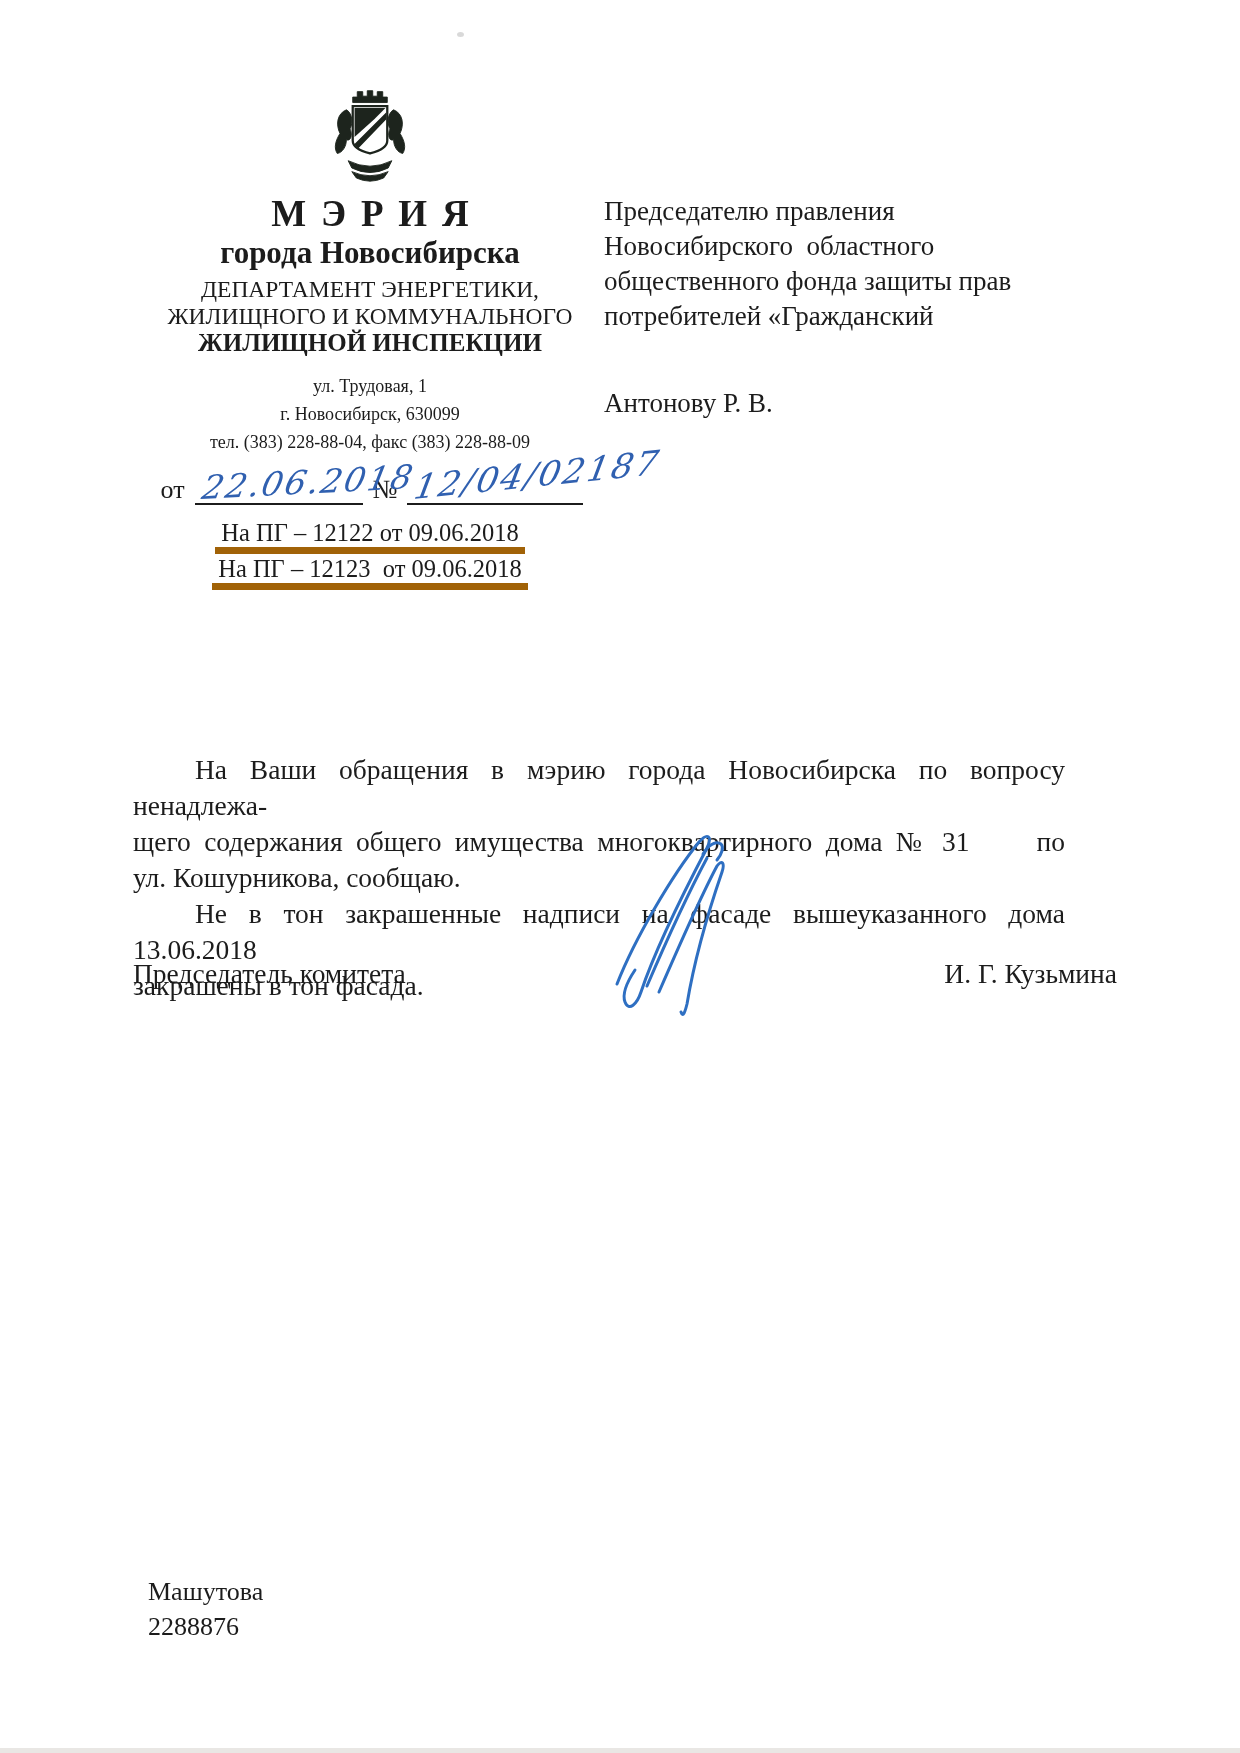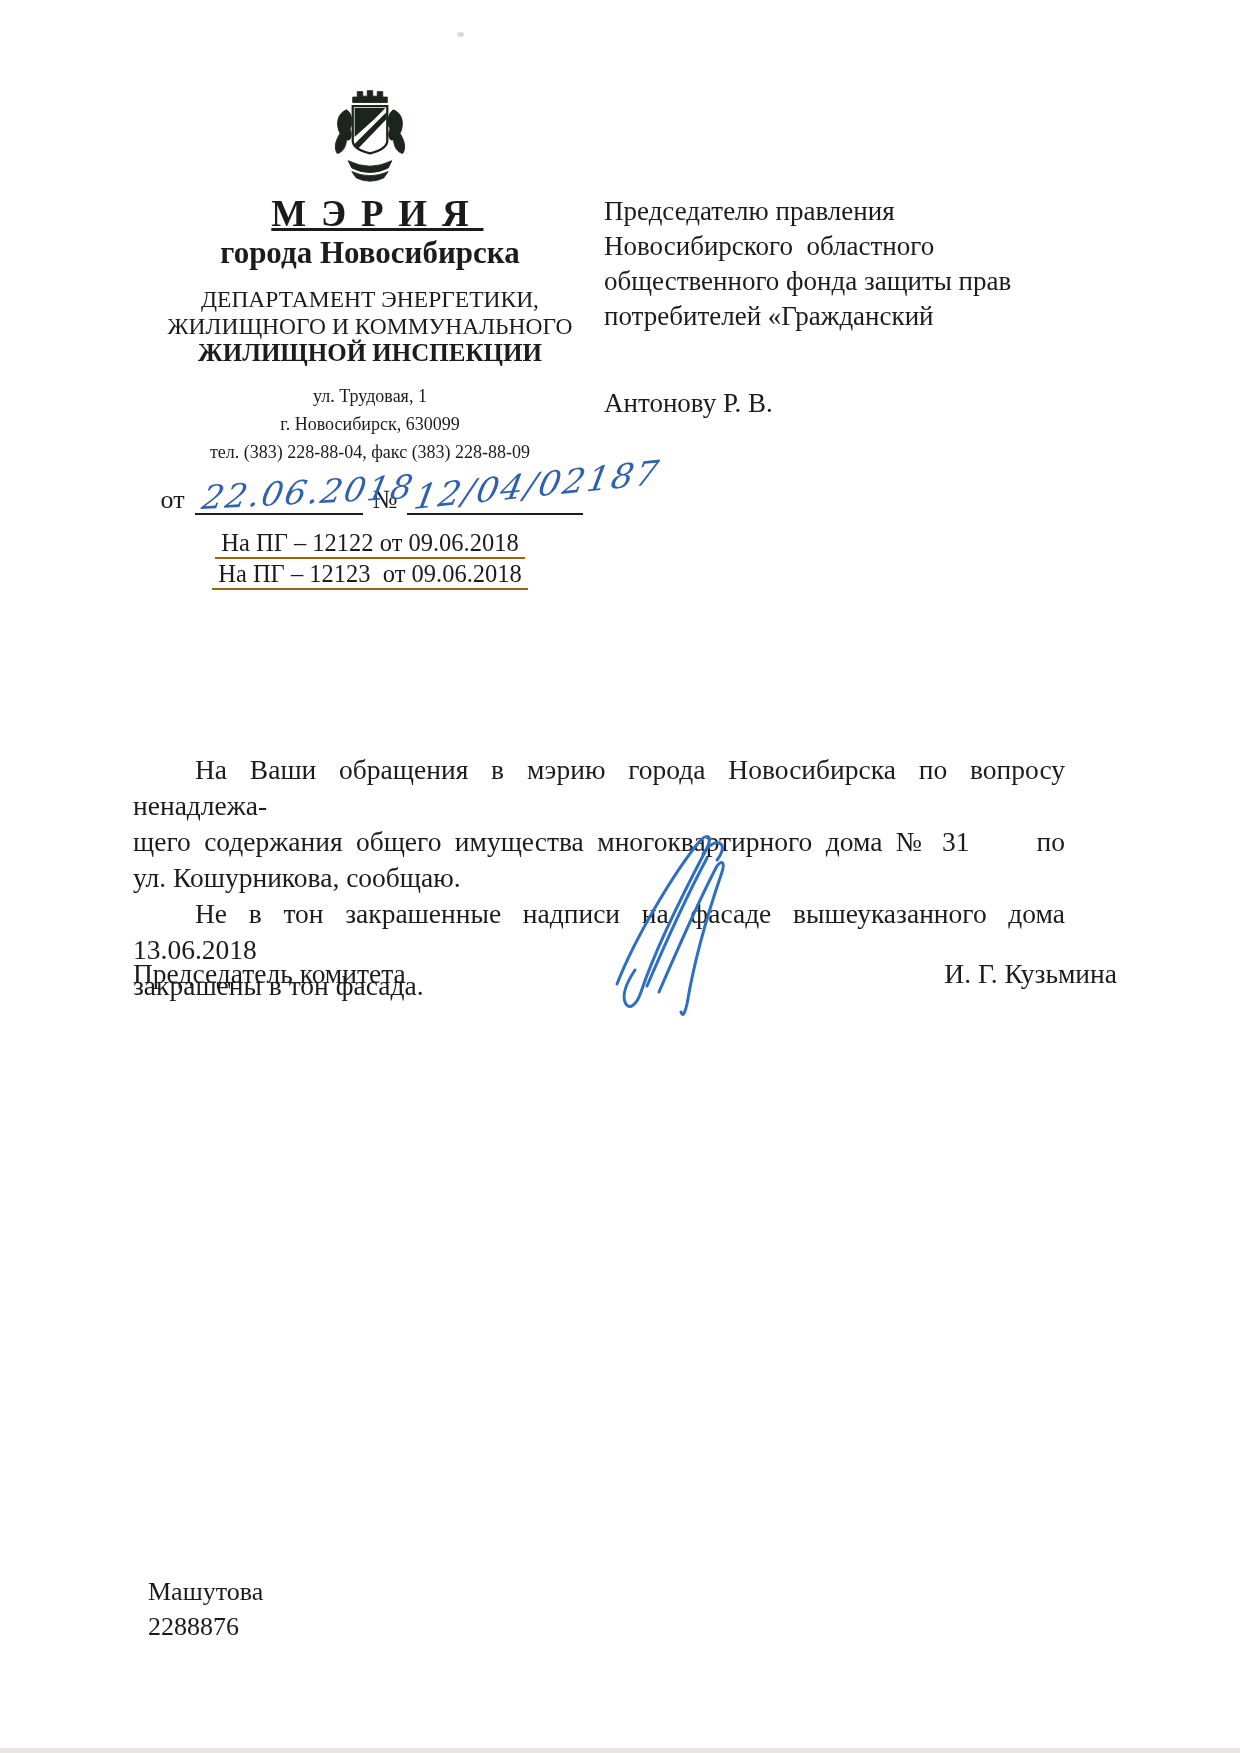--- a/index.html
+++ b/index.html
@@ -8,24 +8,24 @@
     background:#ffffff;color:#1c1c1c;
     font-family:"Liberation Serif","DejaVu Serif",serif;
     overflow:hidden;
   }
   
   .letterhead{
     position:absolute;left:128px;top:88px;width:484px;
     text-align:center;
   }
   .emblem{display:block;margin:0 auto 6px auto;}
-  .org1{font-weight:bold;font-size:37px;letter-spacing:0.40em;padding-left:0.40em;line-height:40px;text-decoration:underline;}
+  .org1{font-weight:bold;font-size:37px;letter-spacing:0.40em;padding-left:0.40em;line-height:40px;}
   .org2{font-weight:bold;font-size:31px;line-height:37px;}
   .dept{font-size:23.5px;line-height:26.5px;}
-  .dept-block{margin-top:15px;}
+  .dept-block{margin-top:5px;}
   .committee{font-weight:bold;font-size:25px;line-height:28px;}
   .addr-block{margin-top:15px;}
   .addr{font-size:18px;line-height:28px;}
   .ref-row{
     margin-top:9px;text-align:left;font-size:26px;
     display:flex;align-items:flex-end;gap:10px;padding-left:4px;
     height:40px;
     justify-content:center;
   }
   .write-slot{
@@ -37,21 +37,21 @@
   .handwriting{
     position:absolute;bottom:-4px;left:4px;white-space:nowrap;
     font-family:"DejaVu Serif",serif;font-style:italic;
     color:#3060b0;font-size:33px;letter-spacing:2px;
     transform:skewX(-14deg) rotate(-3deg);transform-origin:left bottom;
   }
   .hw-num{font-size:34px;transform:skewX(-16deg) rotate(-6deg);}
   .incoming-block{margin-top:13px;}
   .incoming{
     display:inline-block;font-size:24.5px;line-height:27px;
-    border-bottom:2px solid #a16207;white-space:pre-wrap;
+    border-bottom:7px solid #a16207;white-space:pre-wrap;
     padding:0 6px 1px 6px;margin-top:1px;
   }
   
   .recipient{
     position:absolute;left:604px;top:194px;width:445px;
     font-size:27px;line-height:35px;text-align:left;
   }
   .recipient .rline{white-space:pre-wrap;}
   .recipient-name{margin-top:52px;}
   .recipient-email{margin-top:62px;font-size:28px;}

